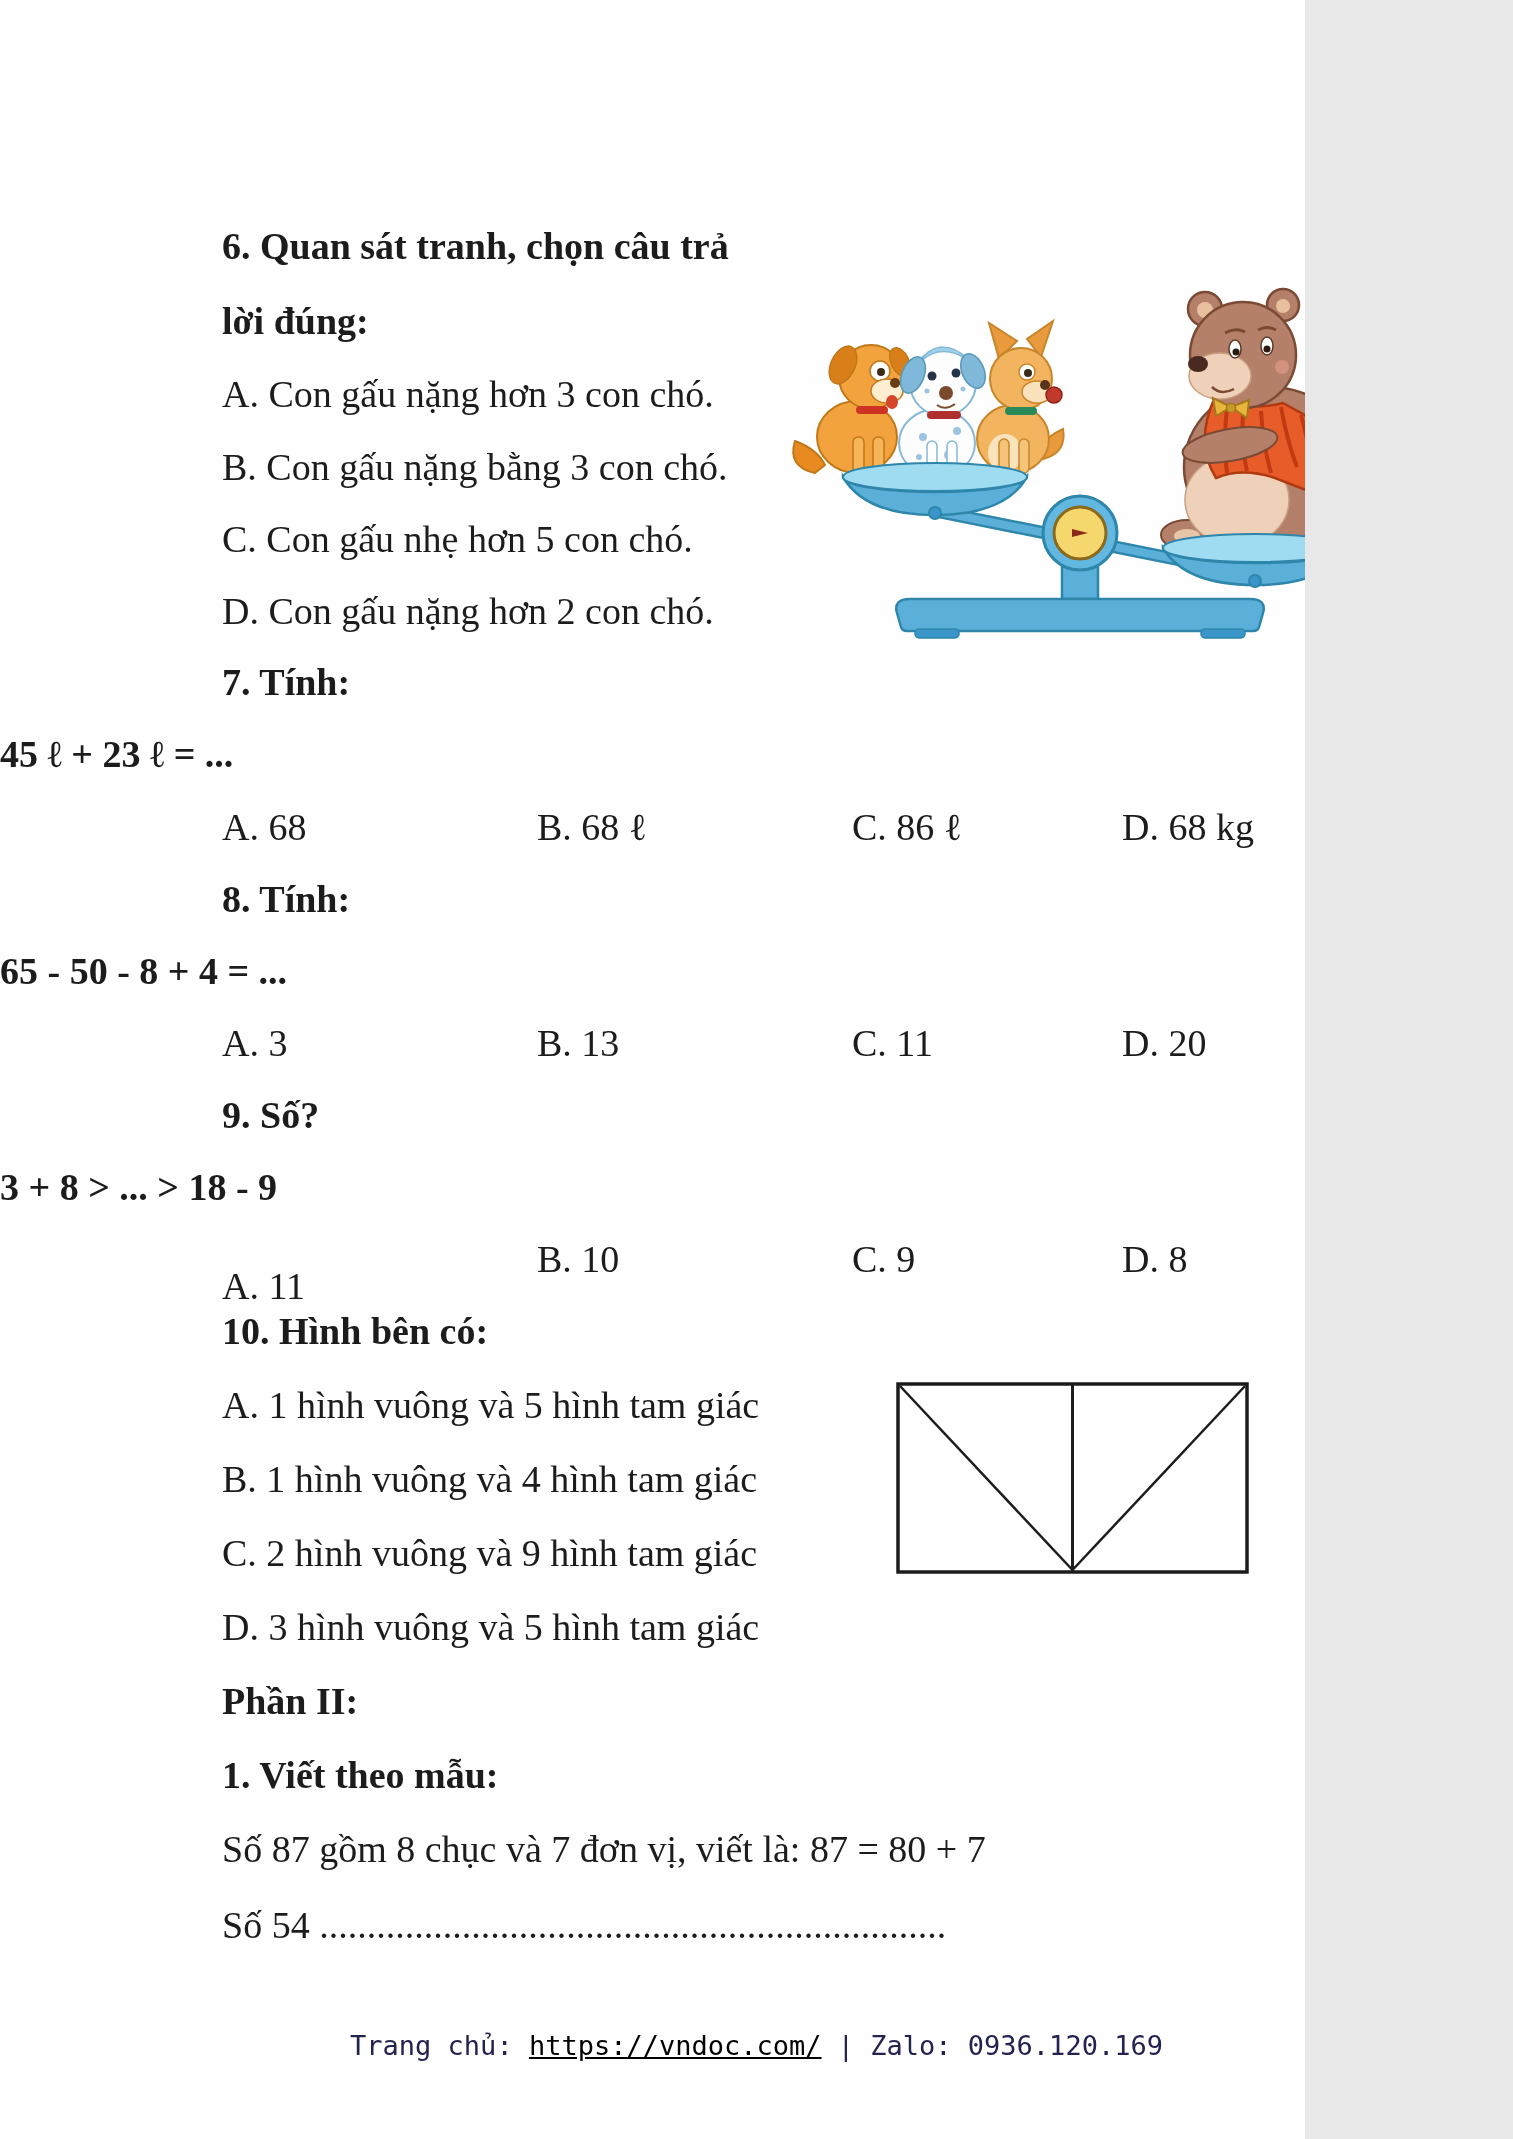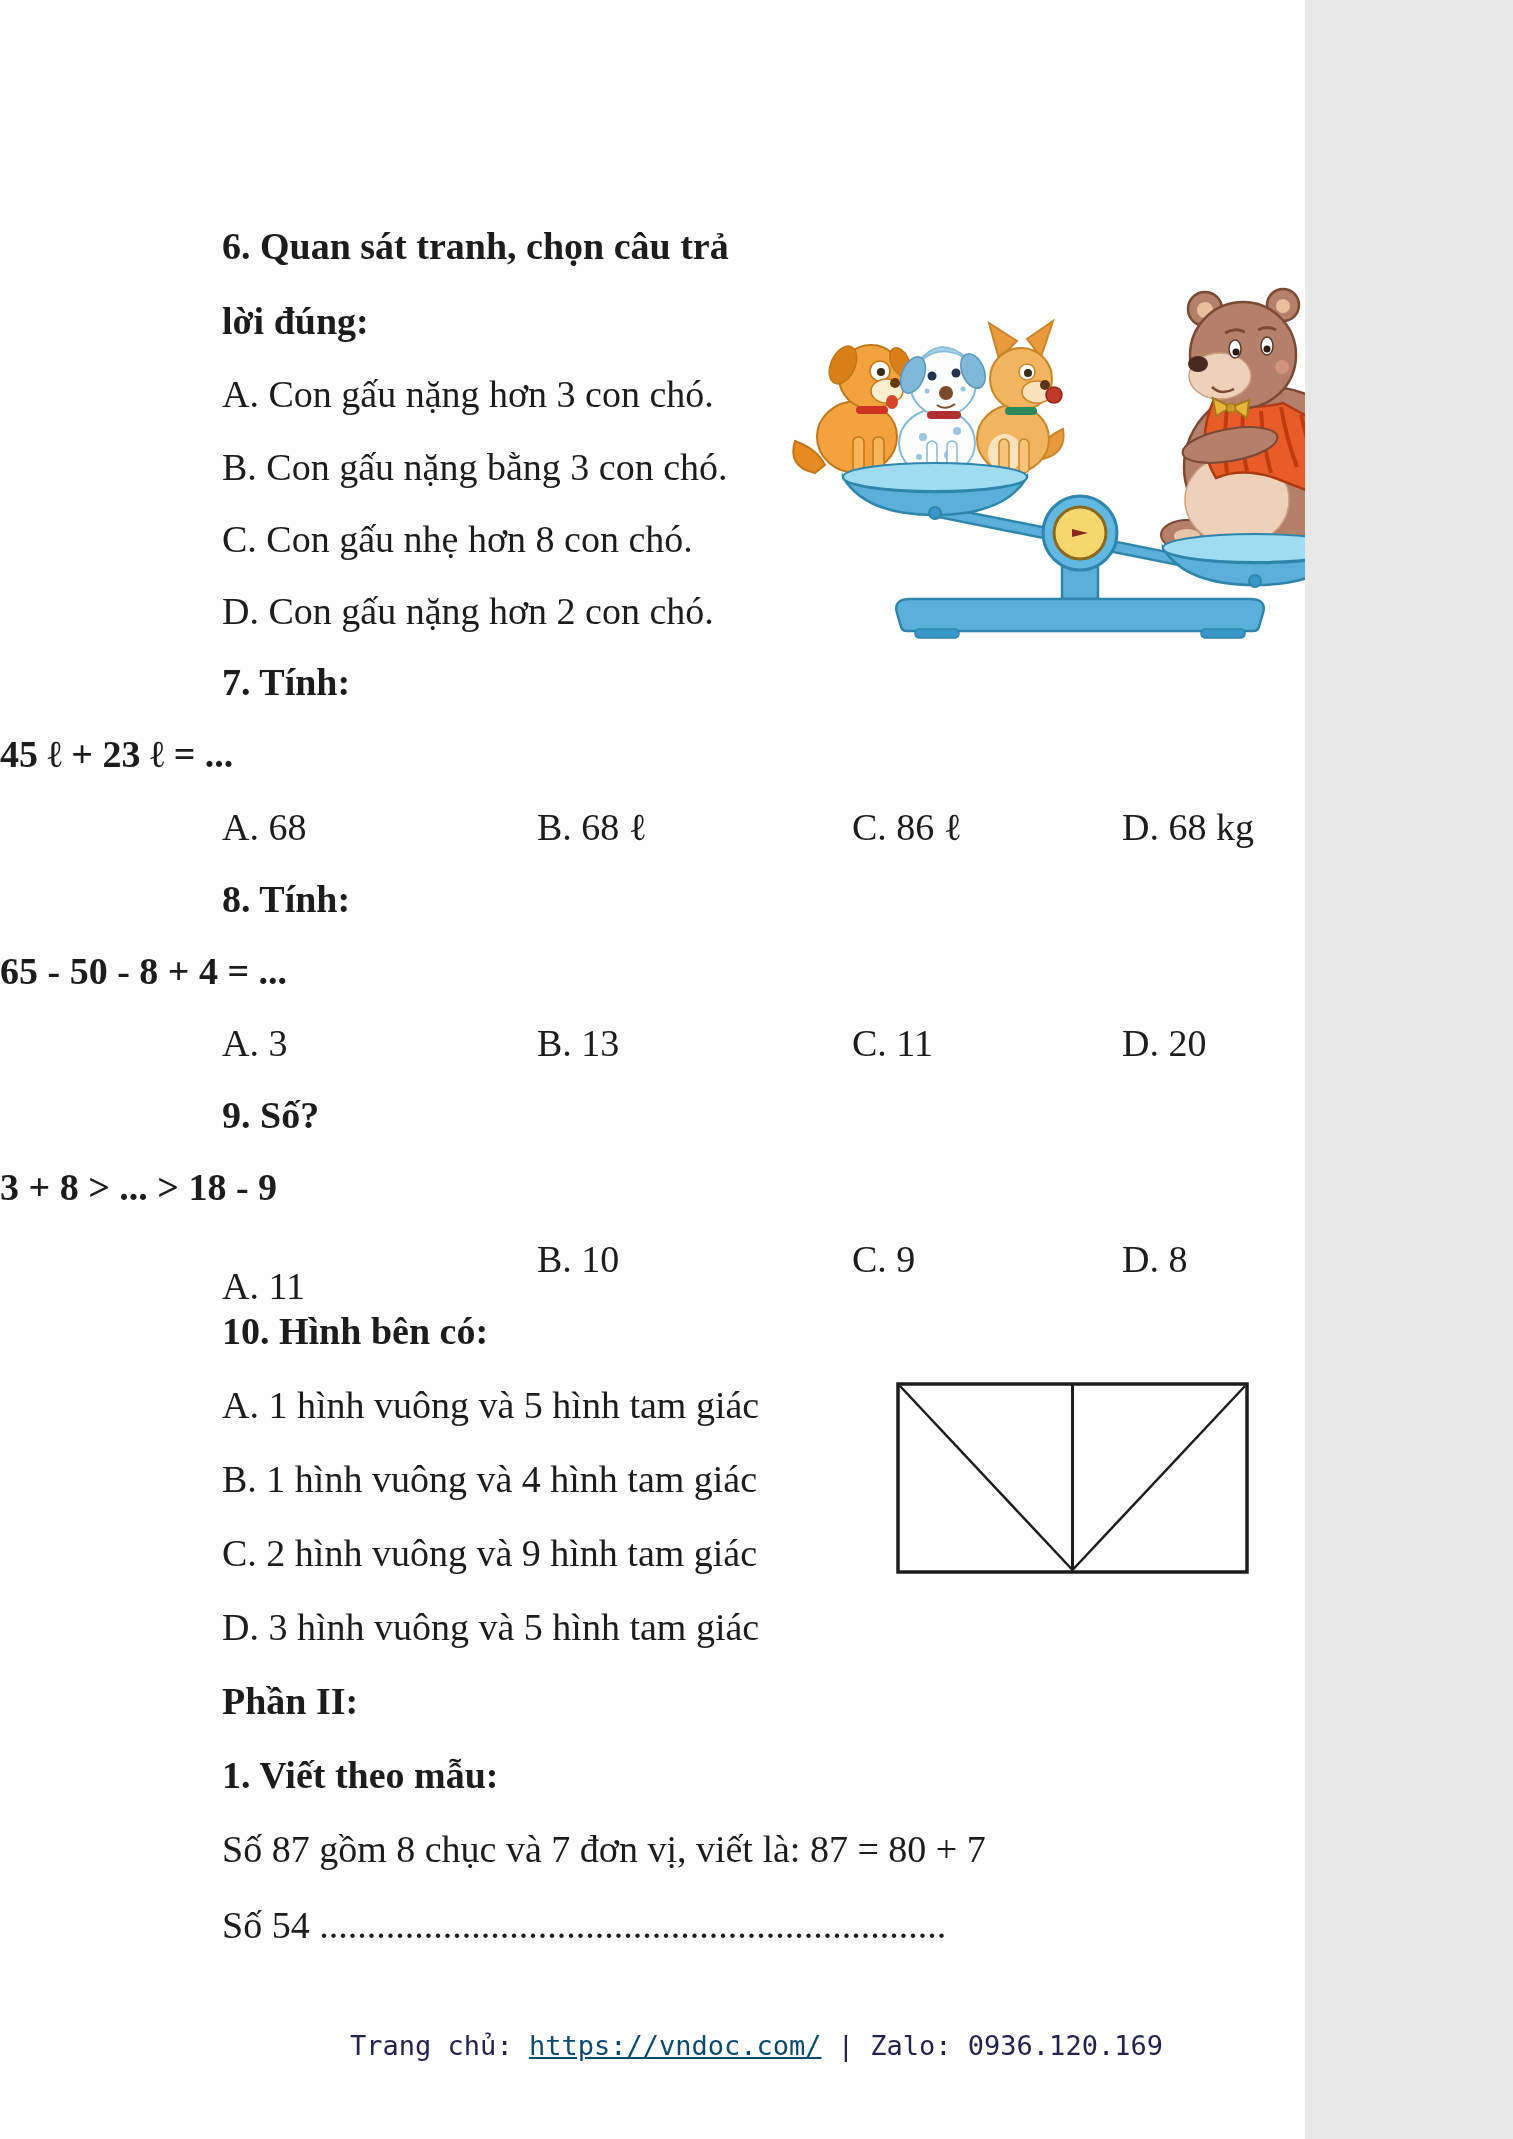--- a/index.html
+++ b/index.html
@@ -24,32 +24,32 @@
   .opt-c1{left:537px;}
   .opt-c2{left:852px;}
   .opt-c3{left:1122px;}
   .figure-svg{position:absolute;}
   .footer{
     position:absolute;top:2030px;left:0;width:1513px;
     text-align:center;
     font-family:"DejaVu Sans Mono","Liberation Mono",monospace;
     font-size:27px;color:#23234f;
   }
-  .footer a{color:#0c4a6e;text-decoration:underline;}
+  .footer a{color:#000000;text-decoration:underline;}
 </style>
 </head>
 <body>
 
 <div class="page">
 
   <div class="line bold" style="top:225px">6. Quan sát tranh, chọn câu trả</div>
   <div class="line bold" style="top:300px">lời đúng:</div>
   <div class="line" style="top:373px">A. Con gấu nặng hơn 3 con chó.</div>
   <div class="line" style="top:446px">B. Con gấu nặng bằng 3 con chó.</div>
-  <div class="line" style="top:518px">C. Con gấu nhẹ hơn 8 con chó.</div>
+  <div class="line" style="top:518px">C. Con gấu nhẹ hơn 5 con chó.</div>
   <div class="line" style="top:590px">D. Con gấu nặng hơn 2 con chó.</div>
 
   <svg class="figure-svg" style="left:575px;top:215px" width="885" height="425" viewBox="0 0 885 425">
 
     <g>
       <line x1="360" y1="296" x2="680" y2="360" stroke="#2e86ab" stroke-width="13" stroke-linecap="round"></line>
       <line x1="360" y1="296" x2="680" y2="360" stroke="#5ab0d8" stroke-width="8" stroke-linecap="round"></line>
     </g>
 
     <g>

